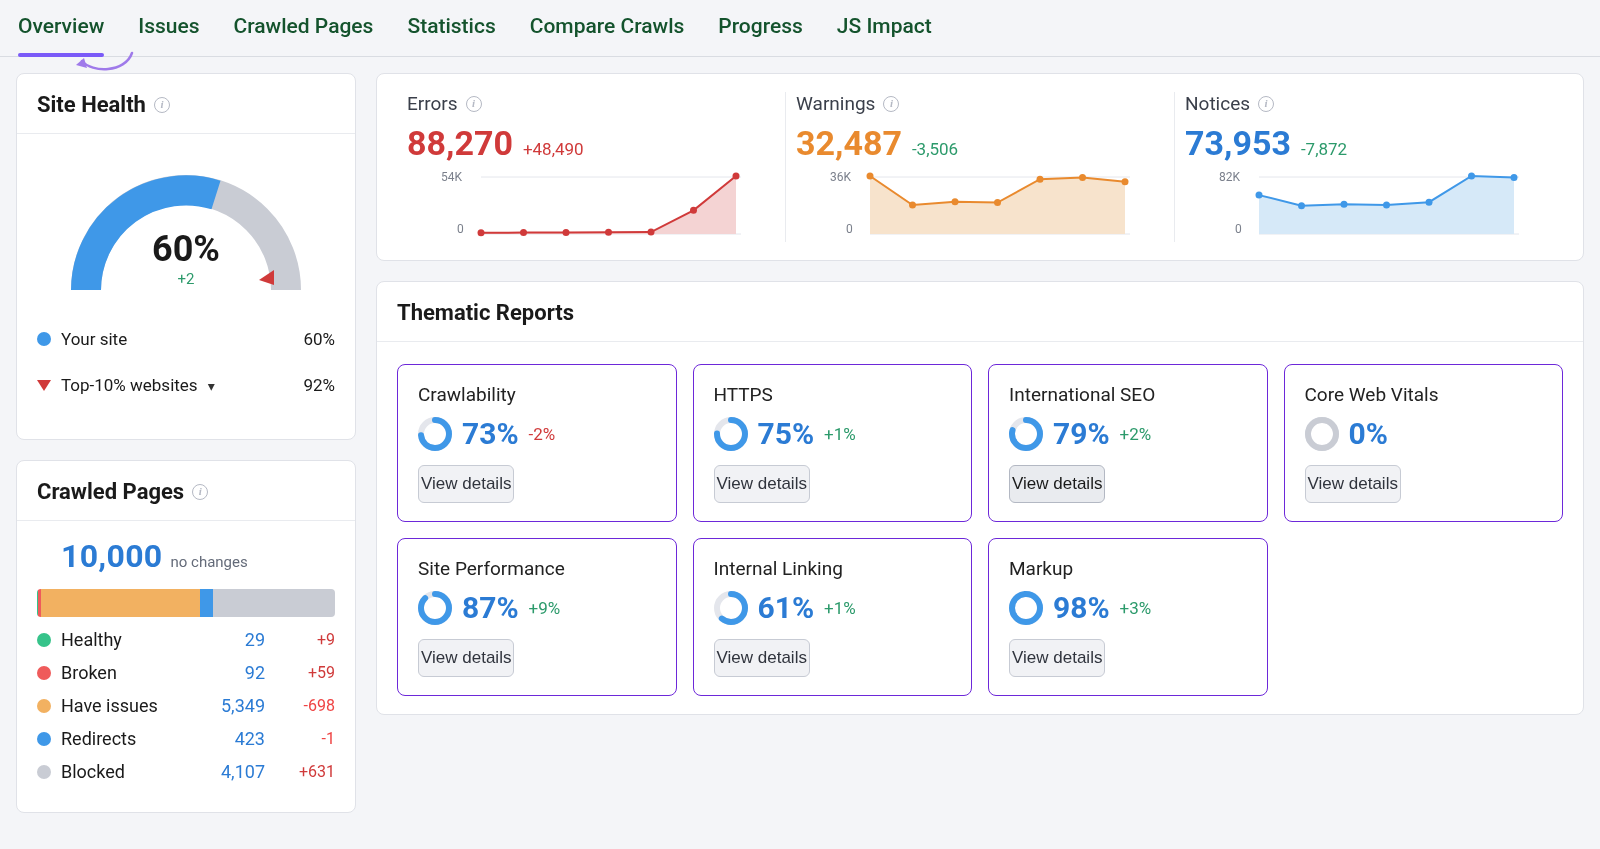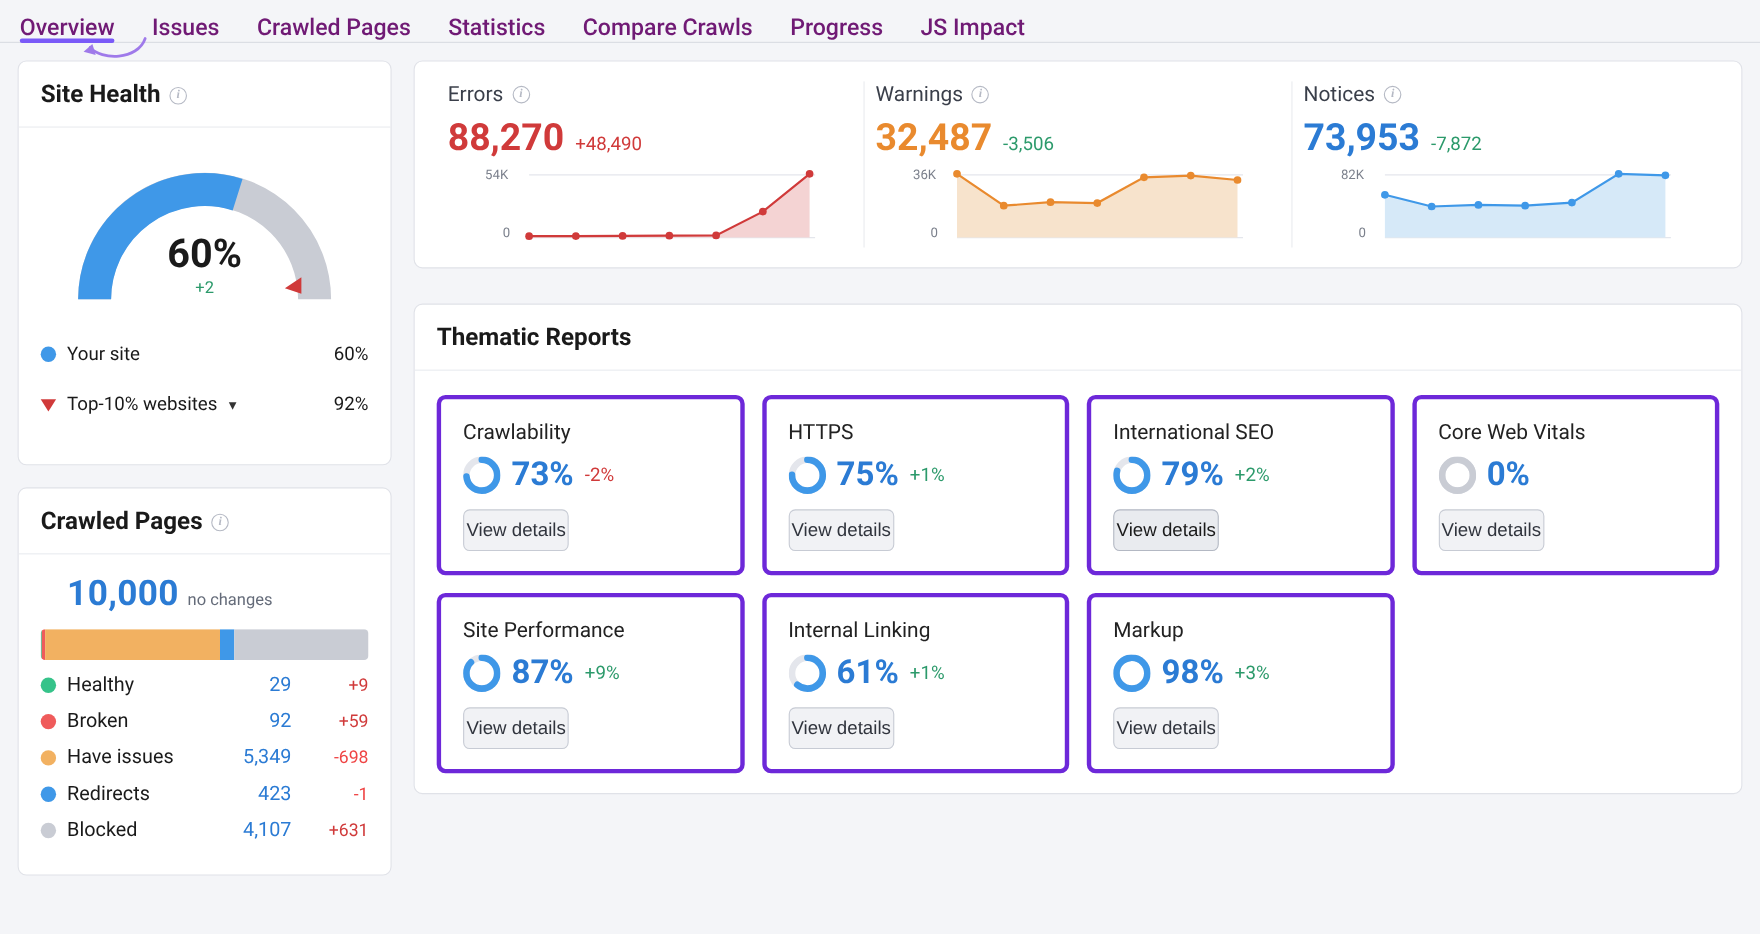--- a/index.html
+++ b/index.html
@@ -13,38 +13,39 @@
   
   .tabs {
     display: flex;
     gap: 34px;
     padding: 14px 18px 0 18px;
     border-bottom: 1px solid #d9dce2;
     background: #f4f5f8;
     font-size: 21px;
   }
   .tab {
+    padding-bottom: 18px;
     cursor: pointer;
-    color: #701a75;
+    color: #14532d;
     font-weight: 500;
     position: relative;
   }
   .tab.active::after {
     content: "";
     position: absolute;
     left: 0; right: 0; bottom: -1px;
     height: 4px;
     background: #7a5af8;
     border-radius: 2px;
   }
 
   
   .layout { display: flex; gap: 20px; padding: 16px; align-items: flex-start; }
   .sidebar { width: 340px; display: flex; flex-direction: column; gap: 20px; }
-  .main { flex: 1; display: flex; flex-direction: column; gap: 32px; }
+  .main { flex: 1; display: flex; flex-direction: column; gap: 20px; }
 
   
   .card {
     background: #fff;
     border: 1px solid #e0e2e8;
     border-radius: 8px;
     padding: 18px 20px;
   }
   .card-header {
     display: flex; align-items: center; gap: 8px;
@@ -112,21 +113,21 @@
   .kpi.errors .delta-small { color: #d03a3a; }
   .kpi.warnings .delta-small, .kpi.notices .delta-small { color: #2c9a6b; }
 
   .spark { width: 100%; height: 70px; }
 
   
   .thematic-title { font-size: 22px; font-weight: 700; border-bottom: 1px solid #e9ebef; margin: -18px -20px 22px -20px; padding: 18px 20px 16px 20px; }
 
   .report-grid { display: grid; grid-template-columns: repeat(4, 1fr); gap: 16px; }
   .report {
-    border: 4px solid #6d28d9; border-radius: 8px; padding: 18px 20px;
+    border: 1px solid #6d28d9; border-radius: 8px; padding: 18px 20px;
   }
   .report-name { font-size: 19px; margin-bottom: 10px; color: #222; }
   .report-metric { display: flex; align-items: center; gap: 10px; margin-bottom: 14px; }
   .report-pct { font-size: 30px; font-weight: 700; color: #2b7bd4; }
   .report-delta { font-size: 17px; }
   .report-delta.pos { color: #2c9a6b; }
   .report-delta.neg { color: #d03a3a; }
   .btn {
     display: inline-block;
     background: #f1f2f5; border: 1px solid #c7cbd4; border-radius: 6px;

